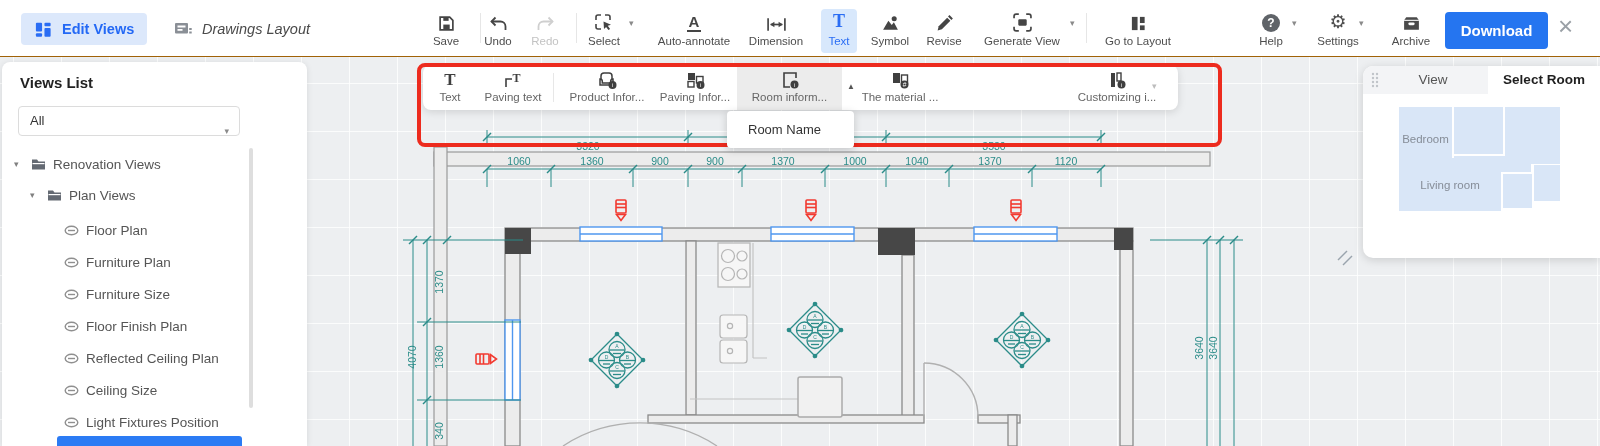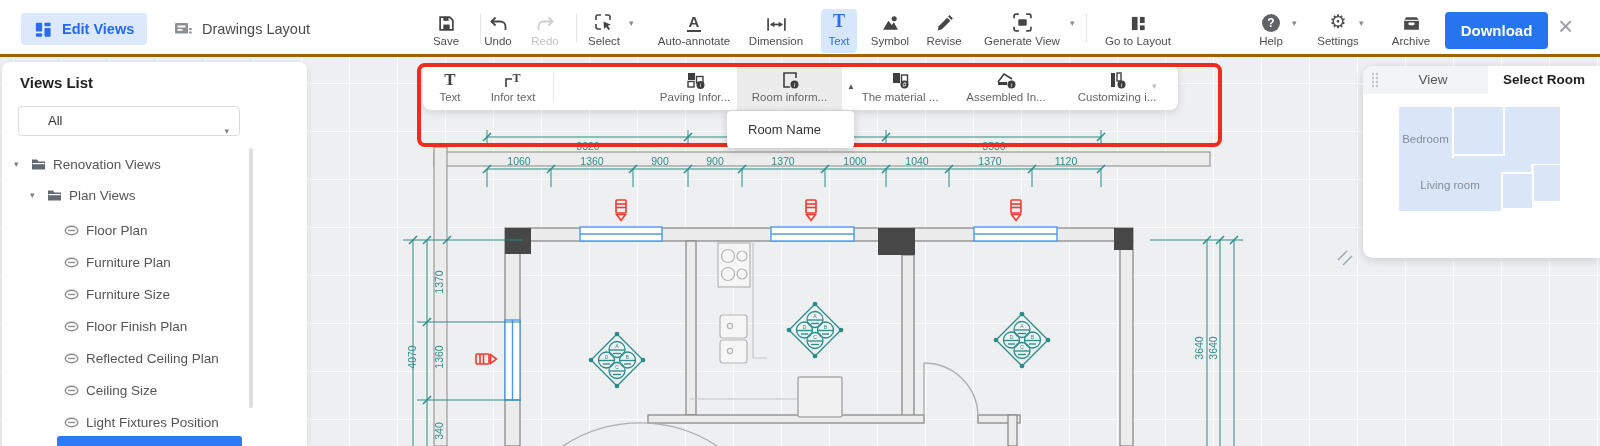--- a/index.html
+++ b/index.html
@@ -1,26 +1,26 @@
 <!DOCTYPE html>
 <html><head>
 <meta charset="utf-8">
 <style>
   * { margin:0; padding:0; box-sizing:border-box; }
   html,body { width:1600px; height:446px; overflow:hidden; background:#edeff1;
               font-family:"Liberation Sans", sans-serif; }
 
   
   #topbar { position:absolute; left:0; top:0; width:1600px; height:57px; background:#fff;
-            border-bottom:3px solid #a16207; z-index:100; }
+            border-bottom:1px solid #a16207; z-index:100; }
   .pill { position:absolute; top:13px; height:32px; display:flex; align-items:center; gap:9px;
           padding:0 13px; border-radius:4px; cursor:pointer; }
   #edit-views { left:21px; background:#dce8fb; }
   #edit-views span { color:#2469f5; font-weight:bold; font-size:14.5px; }
-  #drawings-layout { left:160px; }
+  #drawings-layout { left:160px;font-style:italic; }
   #drawings-layout span { color:#4a4a4a; font-size:14.5px; }
   .tool { position:absolute; top:9px; width:68px; text-align:center; cursor:pointer; }
   .tico { height:23px; display:flex; align-items:flex-end; justify-content:center; }
   .tlbl { font-size:11.5px; color:#4d4d4d; margin-top:3px; white-space:nowrap; }
   .tool.dis .tlbl { color:#c3c3c3; }
   .vdiv { position:absolute; top:13px; width:1px; height:30px; background:#e6e6e6; }
   .caret { position:absolute; font-size:9px; color:#8a8a8a; }
   #tool-text { background:#d8e8fc; border-radius:4px; width:36px; left:821px; height:44px; }
   #tool-text .tlbl { color:#2a6df4; }
   #download-btn { position:absolute; left:1445px; top:12px; width:103px; height:37px;
@@ -50,21 +50,21 @@
               font-size:13px; color:#333; line-height:37px; padding-left:21px; cursor:pointer; }
   #red-rect { position:absolute; left:417px; top:63px; width:805px; height:84px;
               border:4px solid #ed2b1e; border-radius:8px; z-index:50; pointer-events:none; }
 
   
   #sidebar { position:absolute; left:2px; top:62px; width:305px; height:384px; background:#fff;
              border-radius:8px 8px 0 0; box-shadow:0 1px 6px rgba(0,0,0,.10); z-index:30; }
   #views-title { position:absolute; left:18px; top:12px; font-size:15px; font-weight:bold; color:#222; }
   #filter { position:absolute; left:16px; top:44px; width:222px; height:30px;
             border:1px solid #dcdcdc; border-radius:4px; font-size:13px; color:#333;
-            line-height:28px; padding-left:29px; cursor:pointer; }
+            line-height:28px; padding-left:11px; cursor:pointer; }
   .trow { position:absolute; height:20px; display:flex; align-items:center; gap:7px;
           font-size:13.5px; color:#555; cursor:pointer; white-space:nowrap; }
   .tcaret { font-size:9px; color:#808080; width:10px; }
   #sel-row { position:absolute; left:55px; top:374px; width:185px; height:14px;
              background:#2b7bf4; border-radius:3px; cursor:pointer; }
   #sb-scroll { position:absolute; left:247px; top:86px; width:4px; height:260px;
                background:#dedede; border-radius:2px; cursor:pointer; }
 
   
   #panel { position:absolute; left:1363px; top:66px; width:237px; height:192px; background:#fff;
@@ -423,23 +423,34 @@
       </div>
     <div class="rlbl">Text</div>
   </div>
   <div class="ritem" style="left:59px;width:62px">
     <div class="rico">
       <svg width="20" height="18" viewBox="0 0 20 18">
           <path d="M3 16 V8 h6" fill="none" stroke="#3f3f3f" stroke-width="1.6"></path>
           <text x="9.5" y="11" font-family="Liberation Serif,serif" font-size="12" font-weight="bold" fill="#3f3f3f">T</text>
         </svg>
     </div>
-    <div class="rlbl">Infor text</div>
+    <div class="rlbl">Paving text</div>
   </div>
   <div class="rdiv"></div>
+  <div class="ritem" style="left:139px;width:90px">
+    <div class="rico">
+      <svg width="22" height="20" viewBox="0 0 22 20" fill="none" stroke="#3f3f3f" stroke-width="1.5">
+        <path d="M5 9 V6 a3 3 0 0 1 3-3 h5 a3 3 0 0 1 3 3 v3"></path>
+        <path d="M4 9 a2.3 2.3 0 0 1 2.3 2.3 V13 h8.4 v-1.7 A2.3 2.3 0 0 1 17 9 v6 H4z"></path>
+        <circle cx="16.5" cy="15" r="4" fill="#3f3f3f" stroke="none"></circle>
+          <text x="16.5" y="17.2" font-size="6" fill="#fff" text-anchor="middle" stroke="none">i</text>
+      </svg>
+    </div>
+    <div class="rlbl">Product Infor...</div>
+  </div>
   <div class="ritem" id="room-item">
     <div class="rico">
       <svg width="20" height="20" viewBox="0 0 20 20" fill="none" stroke="#3f3f3f" stroke-width="1.6">
         <path d="M16 8 V3 H4 v14 h6"></path>
         <circle cx="14.5" cy="14.5" r="4" fill="#3f3f3f" stroke="none"></circle>
           <text x="14.5" y="16.7" font-size="6" fill="#fff" text-anchor="middle" stroke="none">i</text>
       </svg>
     </div>
     <div class="rlbl">Room inform...</div>
   </div>
@@ -459,31 +470,20 @@
   <div class="ritem" style="left:433px;width:88px">
     <div class="rico">
       <svg width="20" height="20" viewBox="0 0 20 20">
         <rect x="3" y="3" width="7" height="10" fill="#3f3f3f"></rect>
           <rect x="11.5" y="5" width="6" height="8" fill="none" stroke="#3f3f3f" stroke-width="1.4"></rect>
         <circle cx="14.5" cy="14.5" r="4" fill="#3f3f3f"></circle>
           <text x="14.5" y="17" font-size="6.5" fill="#fff" text-anchor="middle">#</text>
       </svg>
     </div>
     <div class="rlbl">The material ...</div>
-  </div>
-  <div class="ritem" style="left:539px;width:88px">
-    <div class="rico">
-      <svg width="22" height="20" viewBox="0 0 22 20">
-        <path d="M3 12 l6-8 8 5" fill="none" stroke="#3f3f3f" stroke-width="1.6"></path>
-          <rect x="3" y="12" width="9" height="3" fill="#3f3f3f"></rect>
-        <circle cx="16.5" cy="14.5" r="4" fill="#3f3f3f"></circle>
-          <text x="16.5" y="16.7" font-size="6" fill="#fff" text-anchor="middle">i</text>
-      </svg>
-    </div>
-    <div class="rlbl">Assembled In...</div>
   </div>
   <div class="ritem" style="left:650px;width:88px">
     <div class="rico">
       <svg width="20" height="20" viewBox="0 0 20 20">
         <rect x="4" y="3" width="4" height="14" fill="#3f3f3f"></rect>
           <rect x="10" y="3" width="4" height="8" fill="none" stroke="#3f3f3f" stroke-width="1.4"></rect>
         <circle cx="14.5" cy="14.5" r="4" fill="#3f3f3f"></circle>
           <text x="14.5" y="16.7" font-size="6" fill="#fff" text-anchor="middle">i</text>
       </svg>
     </div>

